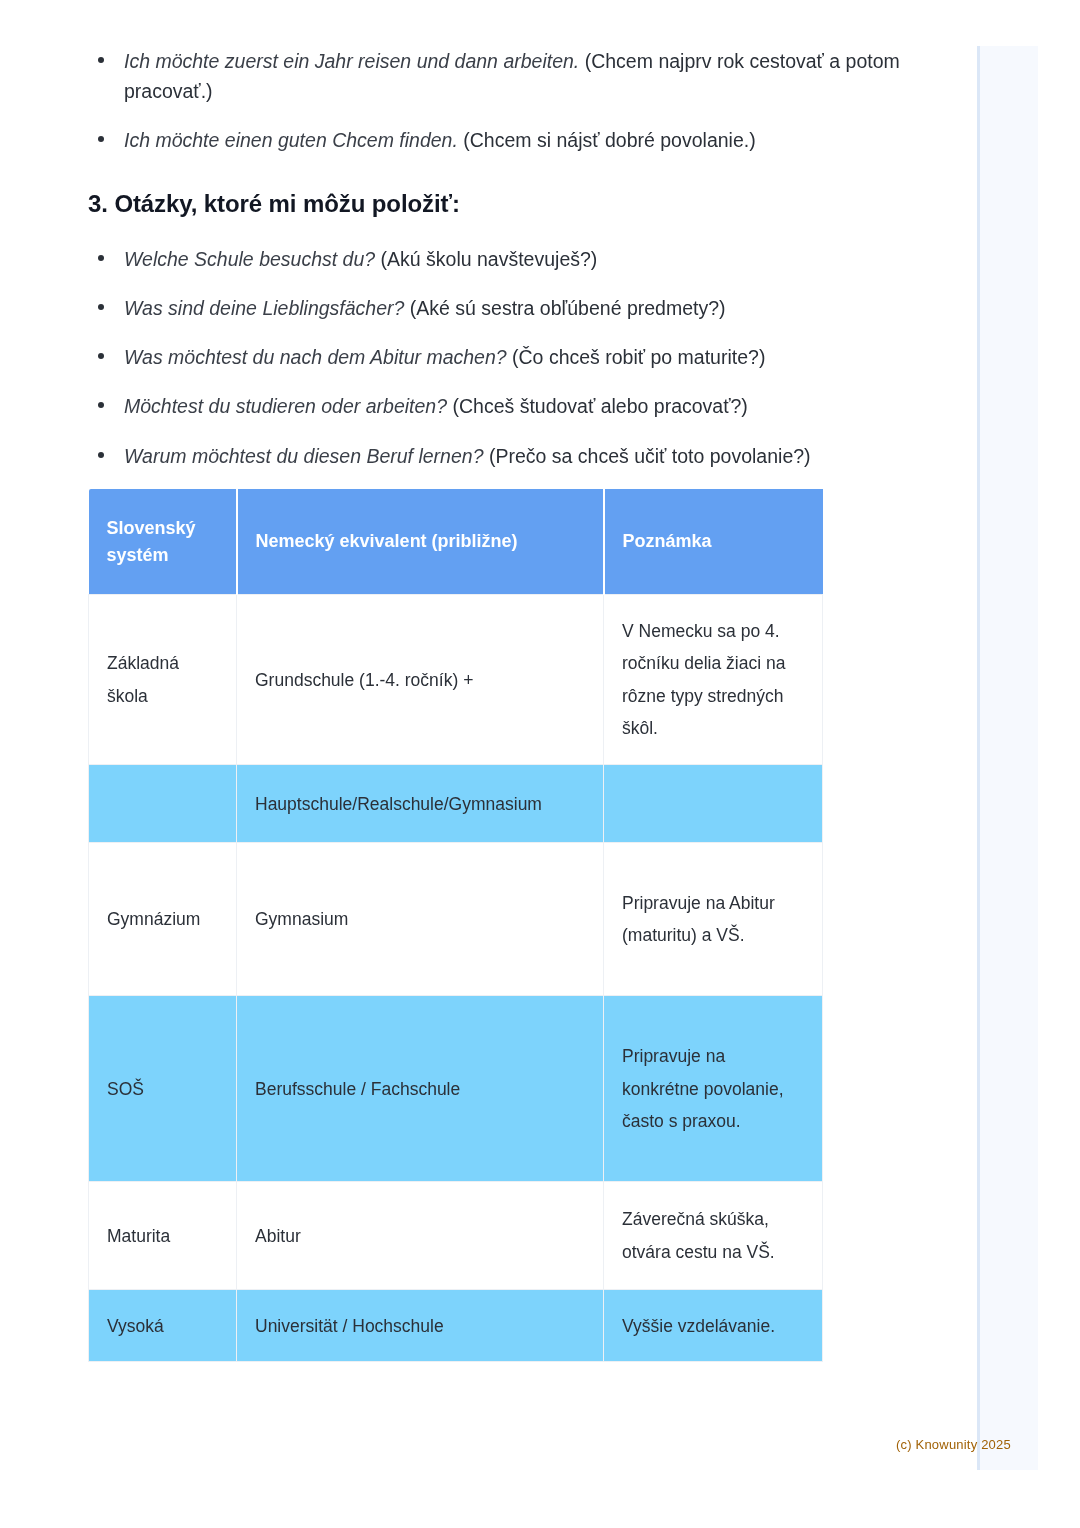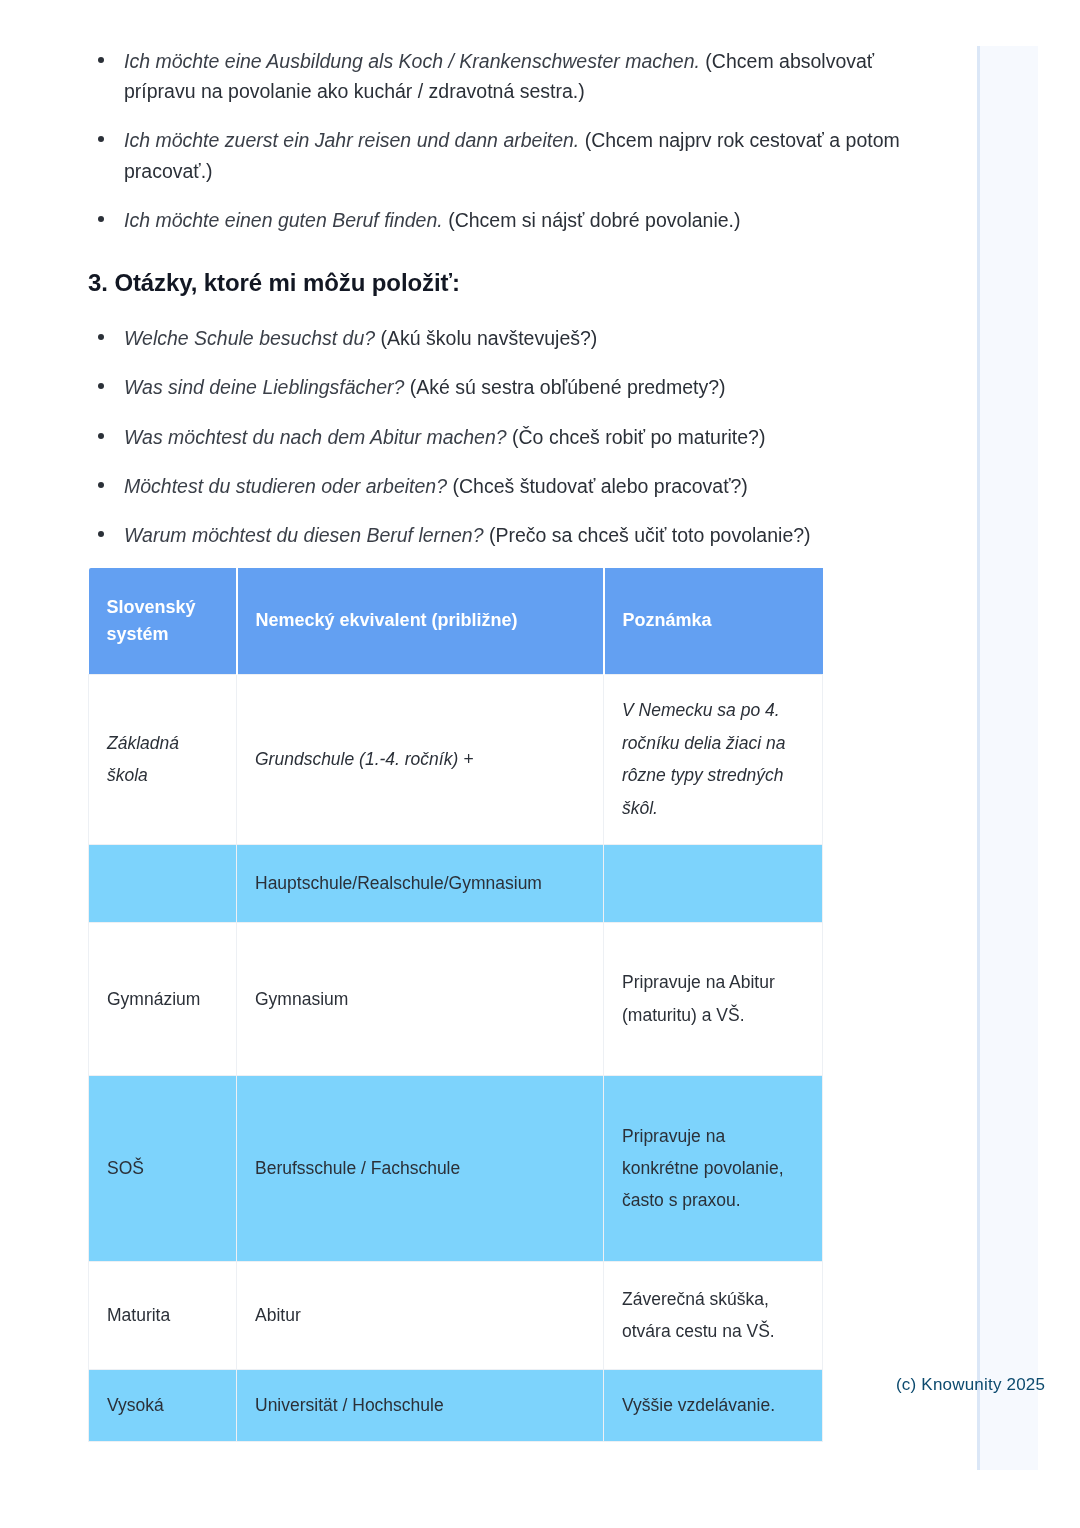--- a/index.html
+++ b/index.html
@@ -114,54 +114,51 @@
     line-height: 1.85;
     color: #2b3038;
     vertical-align: middle;
     padding: 16px 18px;
     border: 1px solid #edf0f4;
     box-sizing: border-box;
   }
   table.compare tbody tr.alt td {
     background: #7dd3fc;
   }
-  table.compare tbody tr.r-zakladna td { height: 170px; font-style: italic; }
+  table.compare tbody tr.r-zakladna td { height: 170px; }
   table.compare tbody tr.r-haupt td    { height: 78px; }
   table.compare tbody tr.r-gym td      { height: 153px; }
   table.compare tbody tr.r-sos td      { height: 186px; }
   table.compare tbody tr.r-mat td      { height: 108px; }
   table.compare tbody tr.r-vys td      { height: 72px; }
 
   
   .watermark {
     position: absolute;
     left: 896px;
-    top: 1375px;
-    font-size: 17px;
-    color: #0c4a6e;
+    top: 1437px;
+    font-size: 13px;
+    color: #a16207;
     white-space: nowrap;
     letter-spacing: 0.2px;
   }
 </style>
 </head>
 <body>
 
 <div class="page-strip"></div>
 
 <div class="content">
 
   <ul class="bullets">
     <li>
-      <span class="dot"></span><span class="de">Ich möchte eine Ausbildung als Koch / Krankenschwester machen.</span> <span class="sk">(Chcem absolvovať prípravu na povolanie ako kuchár / zdravotná sestra.)</span>
-    </li>
-    <li>
       <span class="dot"></span><span class="de">Ich möchte zuerst ein Jahr reisen und dann arbeiten.</span> <span class="sk">(Chcem najprv rok cestovať a potom pracovať.)</span>
     </li>
     <li>
-      <span class="dot"></span><span class="de">Ich möchte einen guten Beruf finden.</span> <span class="sk">(Chcem si nájsť dobré povolanie.)</span>
+      <span class="dot"></span><span class="de">Ich möchte einen guten Chcem finden.</span> <span class="sk">(Chcem si nájsť dobré povolanie.)</span>
     </li>
   </ul>
 
   <h3 class="section-heading">3. Otázky, ktoré mi môžu položiť:</h3>
 
   <ul class="bullets">
     <li>
       <span class="dot"></span><span class="de">Welche Schule besuchst du?</span> <span class="sk">(Akú školu navštevuješ?)</span>
     </li>
     <li>

